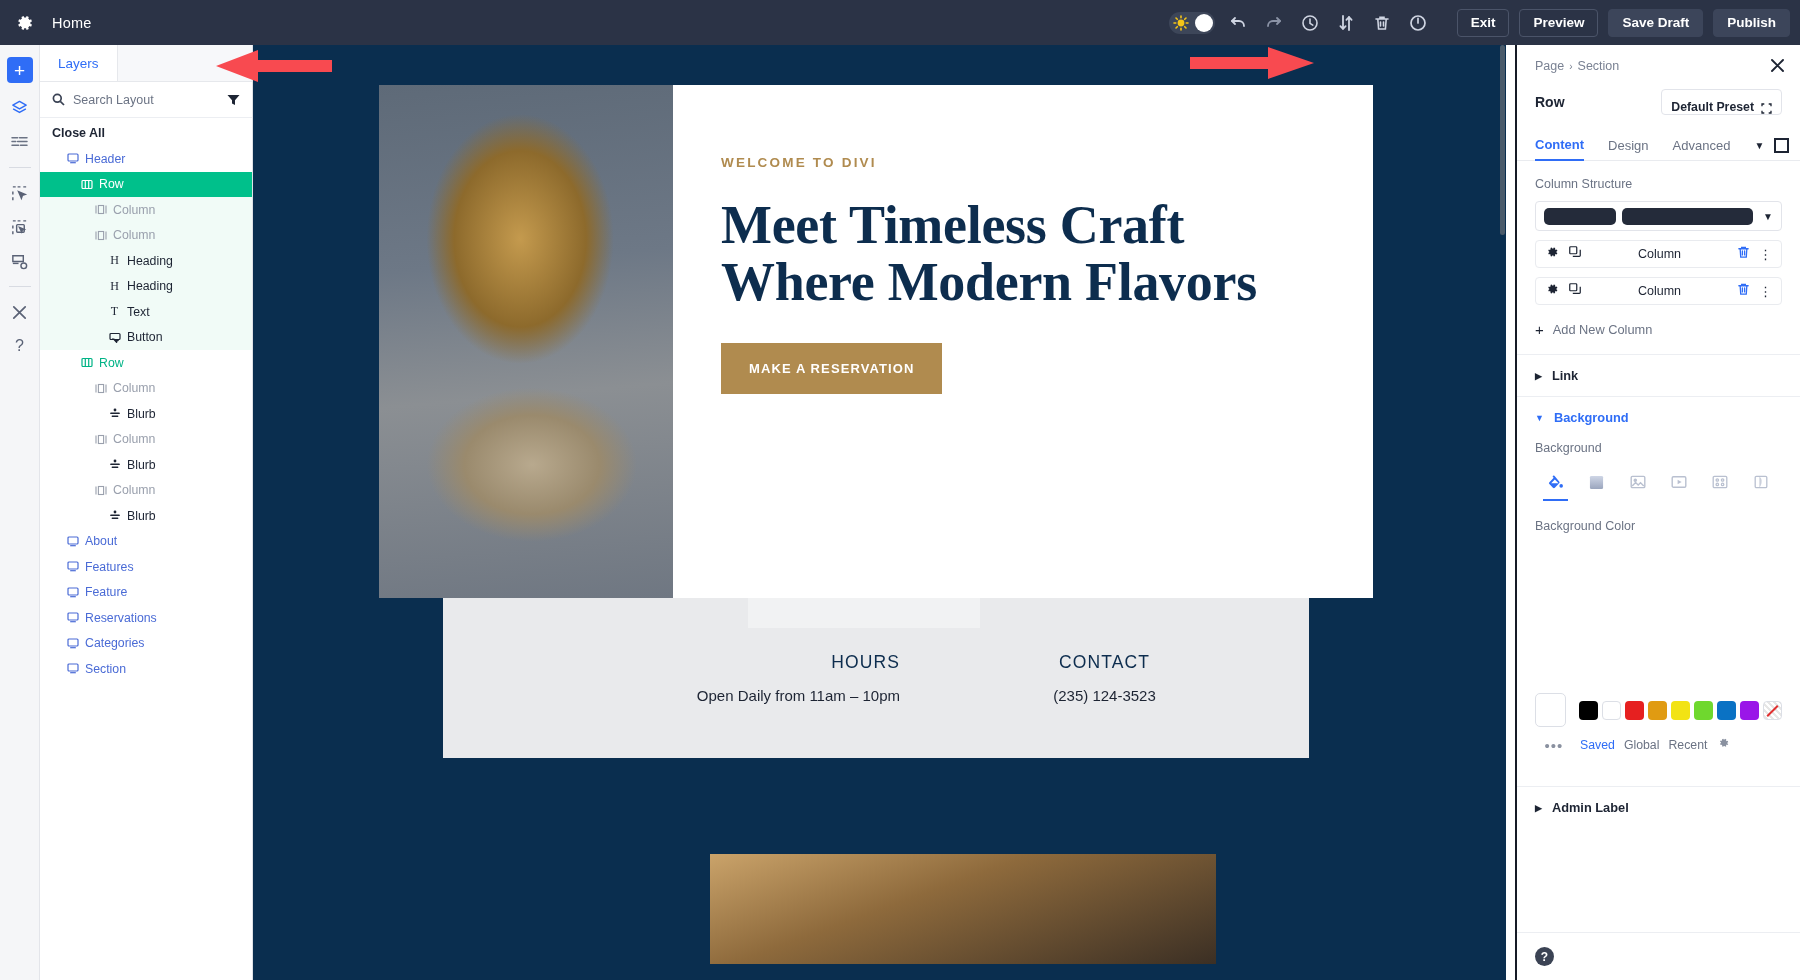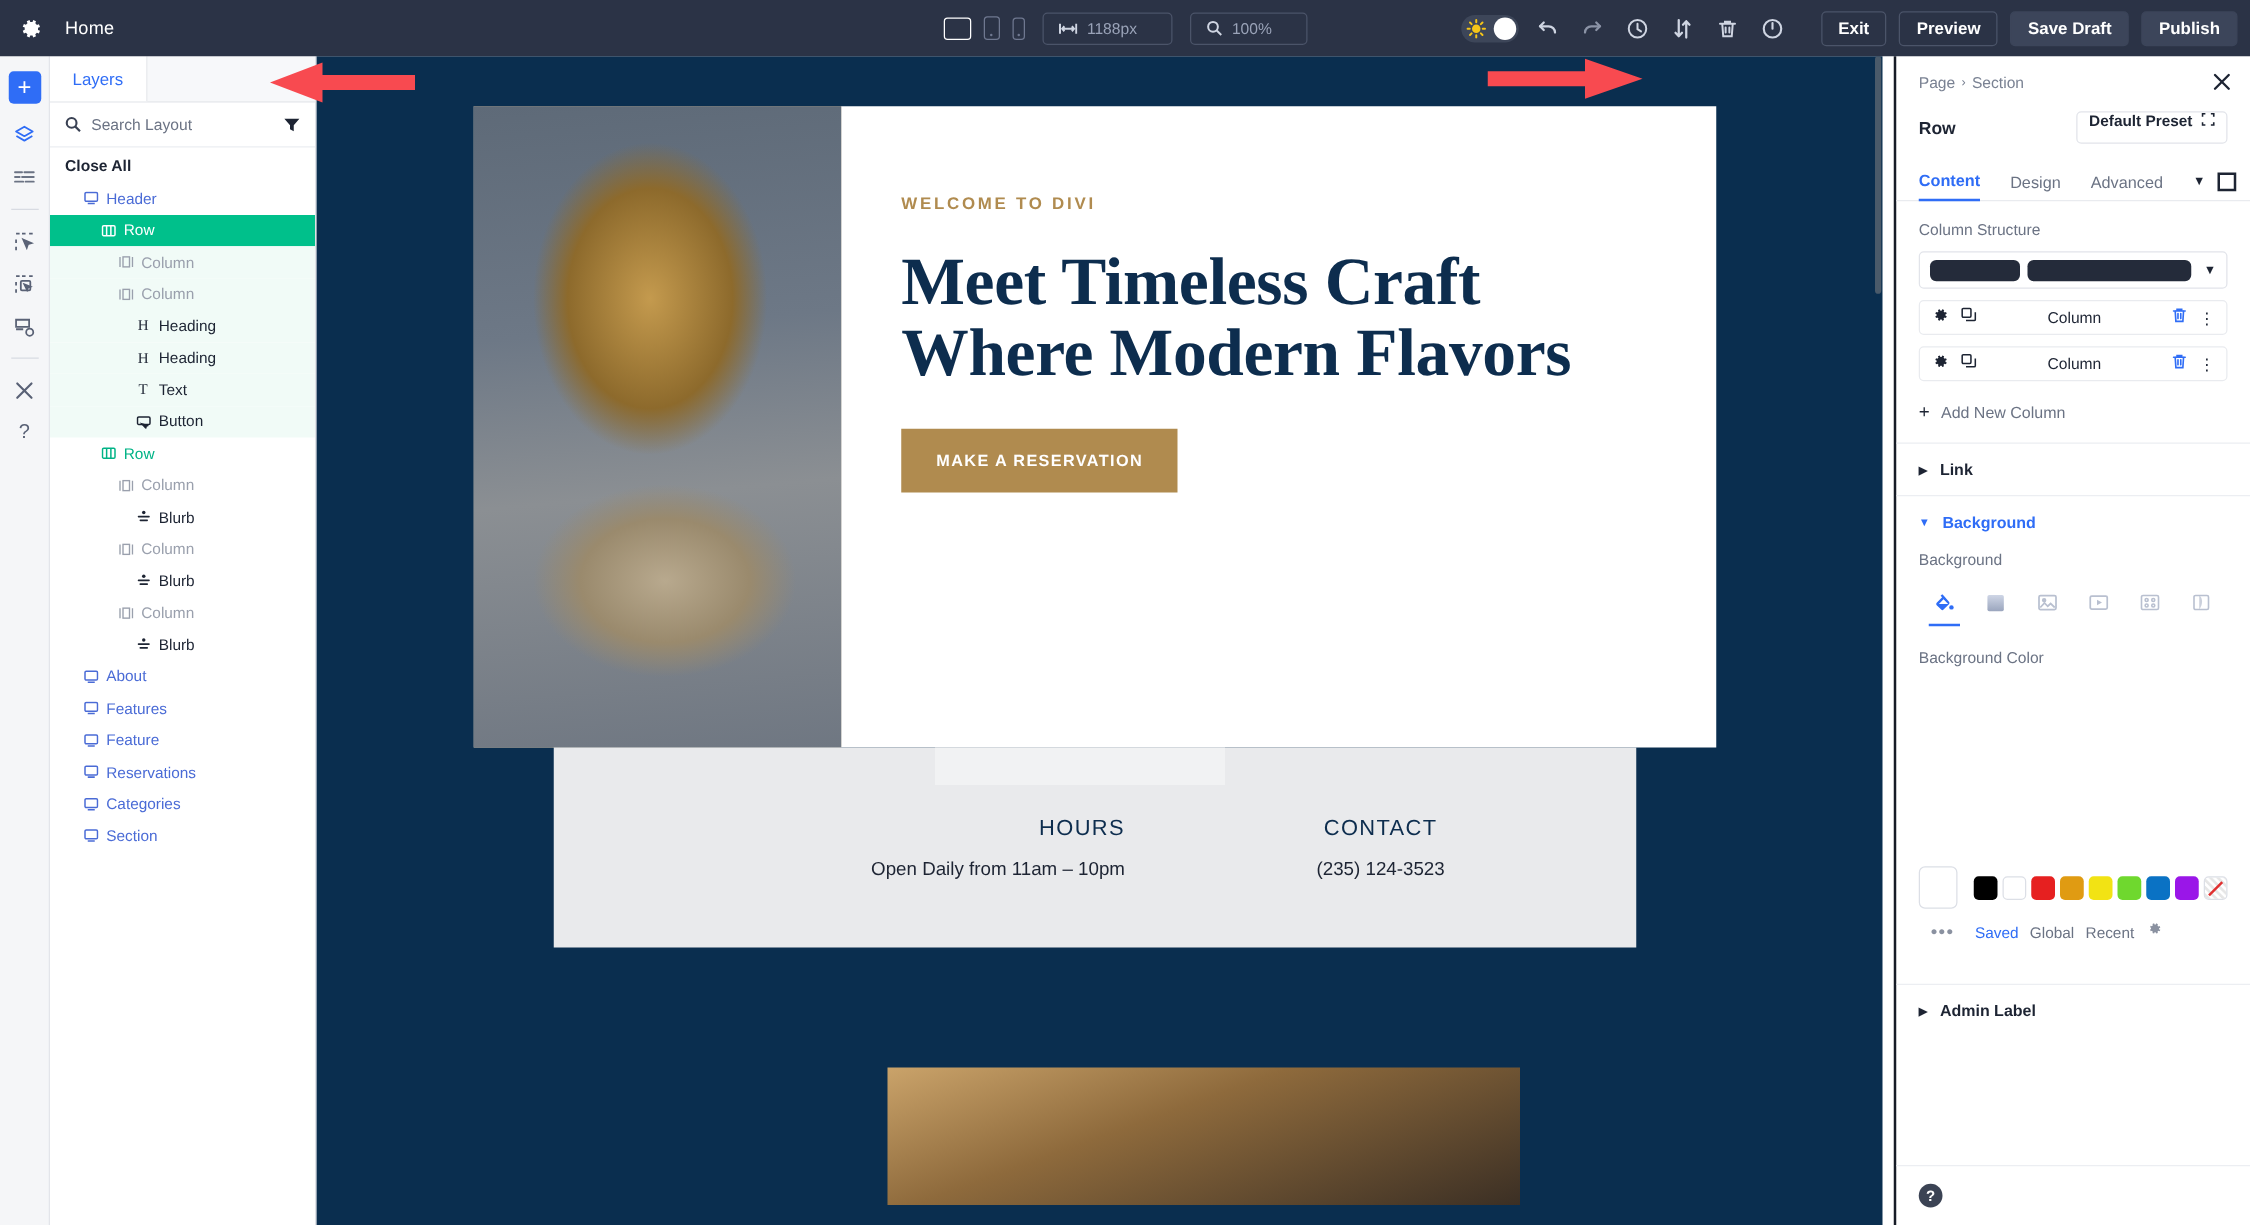--- a/index.html
+++ b/index.html
@@ -191,21 +191,21 @@
     display: flex; flex-direction: column;
   }
   .rp-head { padding: 14px 18px 0 18px; }
   .rp-bc { display: flex; align-items: center; font-size: 12.5px; color: #7a8293; }
   .rp-bc .chev { margin: 0 5px; font-size: 10px; }
   .rp-close { position: absolute; right: 14px; top: 12px; color: #1d2433; }
   .rp-title-row { display: flex; align-items: center; margin-top: 16px; }
   .rp-title { font-size: 14px; font-weight: 700; color: #1d2433; }
   .preset-btn {
     margin-left: auto; border: 1px solid #e2e4ea; border-radius: 4px; height: 26px;
-    display: flex; align-items: flex-start; gap: 7px; padding: 0 9px; font-size: 12.3px;
+    display: flex; align-items: flex-end; gap: 7px; padding: 0 9px; font-size: 12.3px;
     color: #1d2433; font-weight: 600;
   }
   .rp-tabs {
     display: flex; align-items: center; gap: 24px; padding: 0 18px;
     margin-top: 16px; border-bottom: 1px solid #e9ebef; height: 30px; text-align: right;
   }
   .rp-tab { font-size: 13px; color: #6b7384; height: 30px; display:flex; align-items:center; }
   .rp-tab.active { color: #2f6df6; font-weight: 600; border-bottom: 2.5px solid #2f6df6; }
   .rp-tab-extra { margin-left: auto; display: flex; align-items: center; gap: 10px; }
   .sq-ico { width: 15px; height: 15px; border: 2px solid #1d2433; }
@@ -290,44 +290,20 @@
     <div class="tb-left">
       <span class="gear-ico">
         <svg viewBox="0 0 20 20" width="20" height="20" fill="#fff">
           <path d="M10 6.4a3.6 3.6 0 100 7.2 3.6 3.6 0 000-7.2zm0 5.5a1.9 1.9 0 110-3.8 1.9 1.9 0 010 3.8z"></path>
           <path d="M18 11.5l-1.6-.6a6.6 6.6 0 000-1.8l1.6-.6-.9-2.2-1.6.6a6.6 6.6 0 00-1.3-1.3l.6-1.6L12.6 3l-.6 1.6a6.6 6.6 0 00-1.8 0L9.6 3 7.4 3.9 8 5.5a6.6 6.6 0 00-1.3 1.3L5.1 6.2 4.2 8.4l1.6.6a6.6 6.6 0 000 1.8L4.2 11.5l.9 2.2 1.6-.6a6.6 6.6 0 001.3 1.3l-.6 1.6 2.2.9.6-1.6a6.6 6.6 0 001.8 0l.6 1.6 2.2-.9-.6-1.6c.5-.37.93-.8 1.3-1.3l1.6.6z"></path>
         </svg>
       </span>
       <span class="tb-home">Home</span>
     </div>
 
-    <div class="tb-center">
-      <div class="dev-group">
-        <div class="dev-btn dev-desktop"></div>
-        <div class="dev-btn dev-tablet">
-            <span class="dev-dot"></span>
-          </div>
-        <div class="dev-btn dev-phone">
-            <span class="dev-dot"></span>
-          </div>
-      </div>
-      <div class="pill pill-width">
-        <svg width="15" height="10" viewBox="0 0 15 10" fill="none" stroke="#cfd5e2" stroke-width="1.6">
-          <path d="M1 1v8M14 1v8M3 5h9M4.5 3L2.8 5l1.7 2M10.5 3l1.7 2-1.7 2"></path>
-        </svg>
-        <span>1188px</span>
-      </div>
-      <div class="pill pill-zoom">
-        <svg width="13" height="13" viewBox="0 0 13 13" fill="none" stroke="#cfd5e2" stroke-width="1.6">
-          <circle cx="5.4" cy="5.4" r="3.9"></circle>
-            <path d="M8.4 8.4L12 12"></path>
-        </svg>
-        <span>100%</span>
-      </div>
-    </div>
 
     <div class="tb-right">
       <div class="toggle-sw">
         <svg class="sun-ico" viewBox="0 0 16 16">
           <circle cx="8" cy="8" r="3.4" fill="#f5c518"></circle>
           <g stroke="#f5c518" stroke-width="1.6" stroke-linecap="round">
             <path d="M8 1v1.8M8 13.2V15M1 8h1.8M13.2 8H15M3 3l1.3 1.3M11.7 11.7L13 13M13 3l-1.3 1.3M4.3 11.7L3 13"></path>
           </g>
         </svg>
         <span class="toggle-knob"></span>

